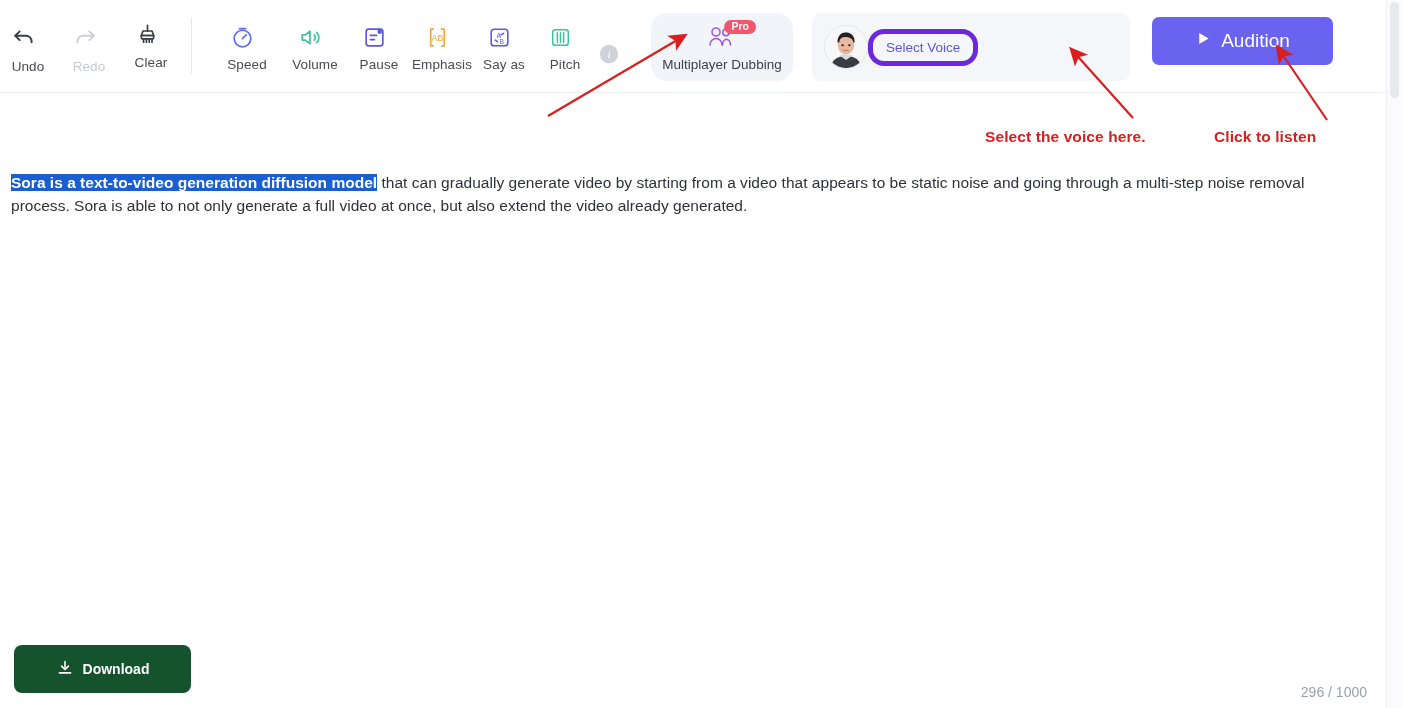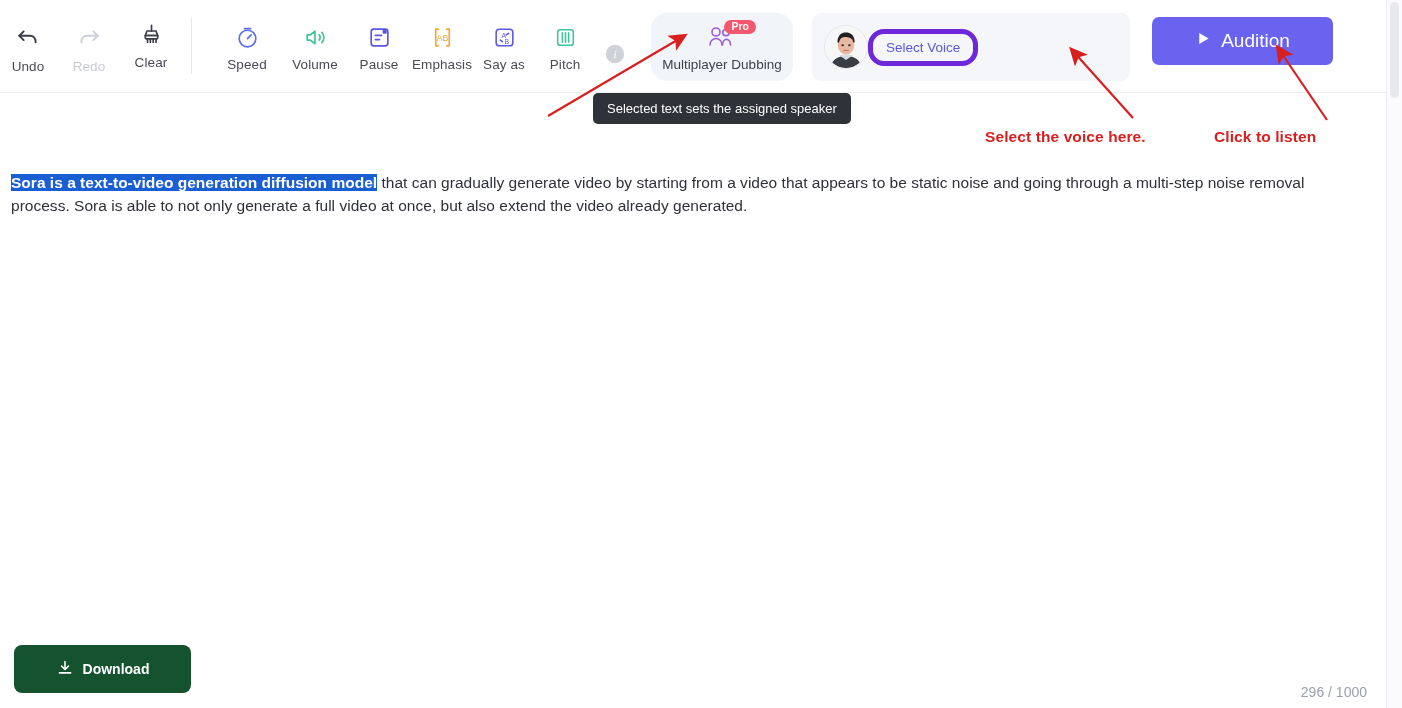--- a/index.html
+++ b/index.html
@@ -26,21 +26,21 @@
   .tb-item {
     position: absolute;
     display: flex; flex-direction: column;
     align-items: center; justify-content: flex-start;
     width: 62px;
     cursor: pointer;
     user-select: none;
   }
   .tb-icon {
     height: 34px; width: 34px;
-    display: flex; align-items: center; justify-content: center;
+    display: flex; align-items: center; justify-content: flex-start;
   }
   .tb-label {
     font-size: 13.5px;
     color: #4a4a55;
     margin-top: 3px;
     white-space: nowrap;
     letter-spacing: .1px;
   }
   .tb-item.disabled .tb-label { color: #c9cbd3; }
   .tb-divider {
@@ -400,21 +400,20 @@
     <button class="audition-btn">
       <span>
         <svg width="17" height="17" viewBox="0 0 20 20">
             <polygon points="5,3.5 16,10 5,16.5" fill="#ffffff"></polygon>
           </svg>
       </span>
       <span>Audition</span>
     </button>
   </div>
 
-  <div class="tooltip">Selected text sets the assigned speaker</div>
 
 
   <div class="editor"><span class="sel">Sora is a text-to-video generation diffusion model</span><span> that can gradually generate video by starting from a video that appears to be static noise and going through a multi-step noise removal process. Sora is able to not only generate a full video at once, but also extend the video already generated.</span></div>
 
   <div class="annot" style="left:985px; top:128px;">Select the voice here.</div>
   <div class="annot" style="left:1214px; top:128px;">Click to listen</div>
 
   <svg class="arrows">
     <defs>
       <marker id="ah" markerWidth="9" markerHeight="9" refX="6.5" refY="4.5" orient="auto">

